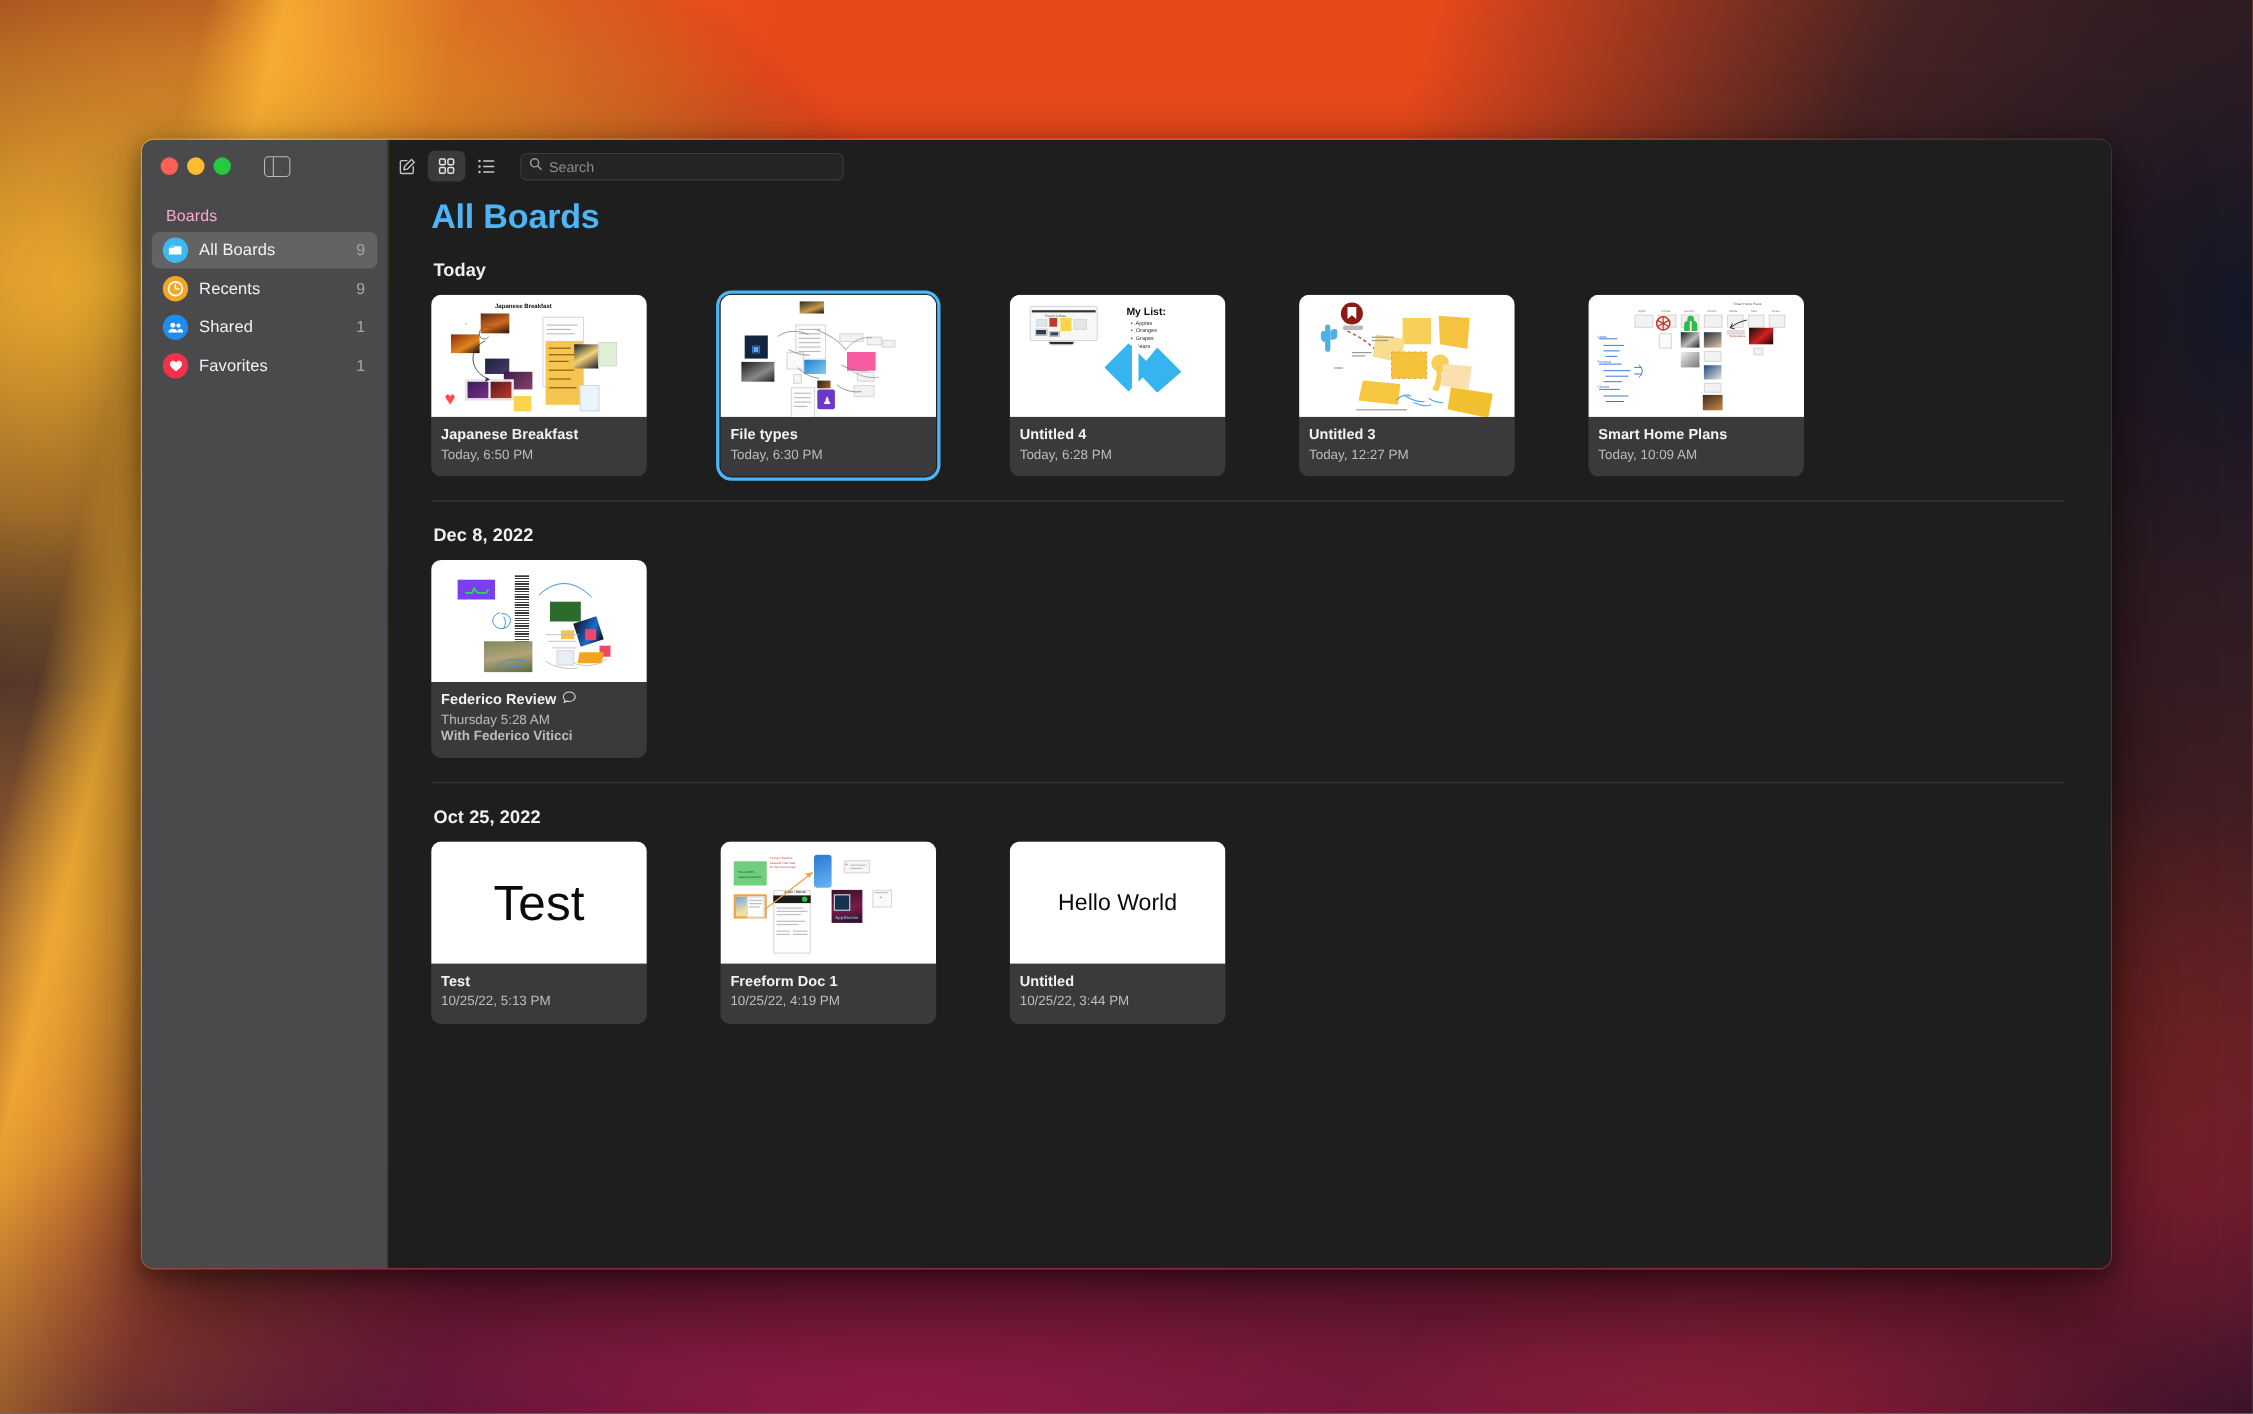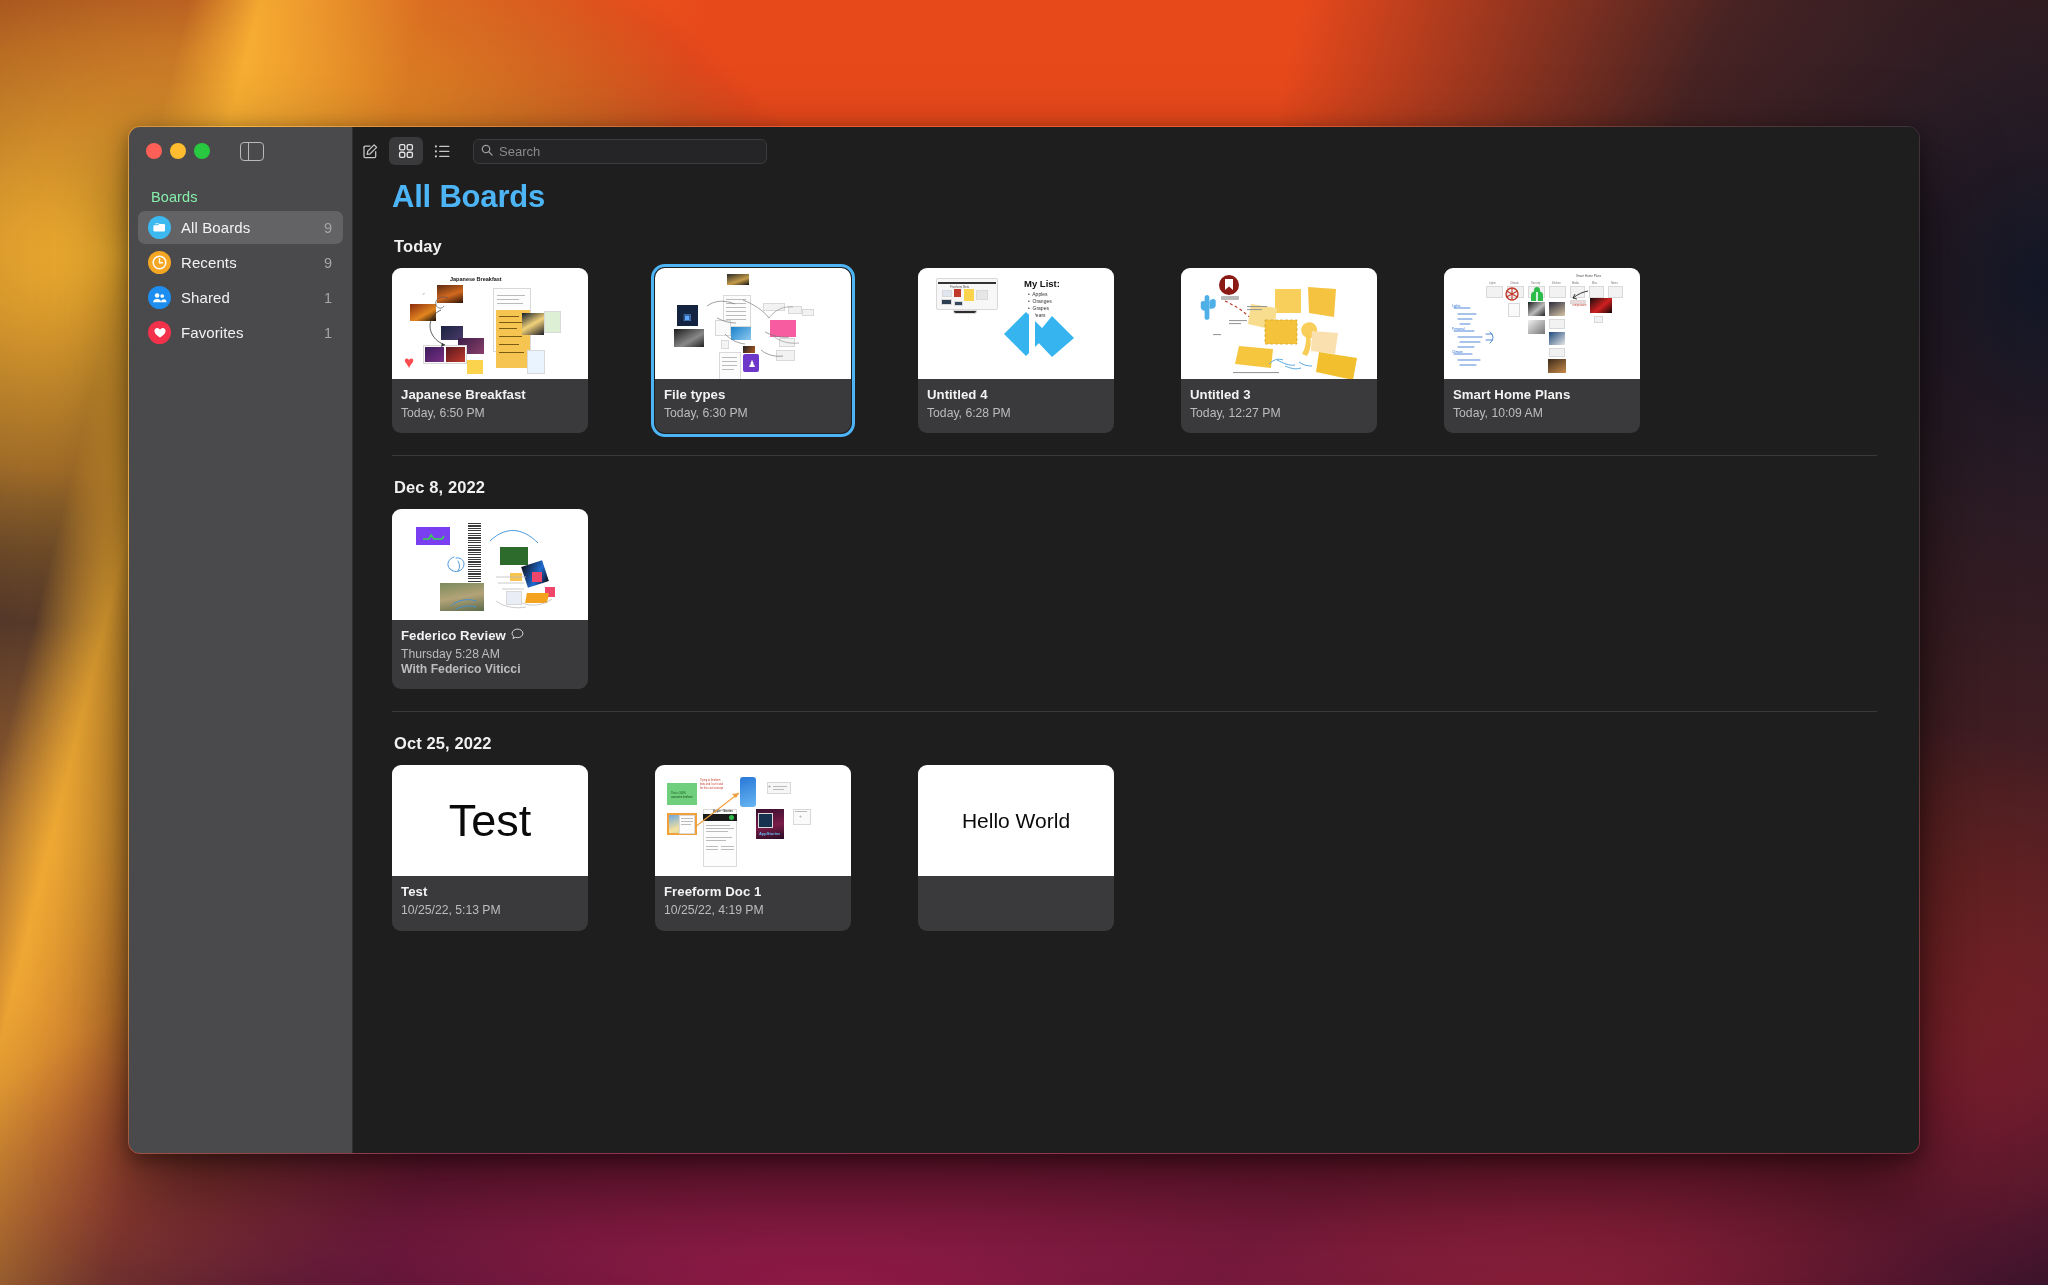--- a/index.html
+++ b/index.html
@@ -103,21 +103,21 @@
   .sidebar-toggle::after {
     content: "";
     position: absolute;
     left: 6.5px; top: 0; bottom: 0;
     width: 1.8px;
     background: #b8b8ba;
   }
 
   .sb-header {
     font-size: 14.5px;
-    color: #86efac;
+    color: #f9a8d4;
     padding: 14px 0 6px 22px;
     font-weight: 400;
     letter-spacing: 0.1px;
   }
   .sb-list { padding: 0 9px; display:flex; flex-direction:column; gap: 2px; }
   .sb-item {
     height: 33px;
     display: flex;
     align-items: center;
     gap: 10px;
@@ -764,20 +764,26 @@
                   <span>Freeform Doc 1</span>
                 </div>
                 <div class="card-sub">10/25/22, 4:19 PM</div>
               </div>
             </div>
 
             <div class="card">
               <div class="thumb">
                 <div class="big-word" style="font-size:21px">Hello World</div>
               </div>
+              <div class="card-meta">
+                <div class="card-title">
+                  <span>Untitled</span>
+                </div>
+                <div class="card-sub">10/25/22, 3:44 PM</div>
+              </div>
             </div>
 
           </div>
         </div>
 
       </div>
     </section>
   </div>
 </div>
 

